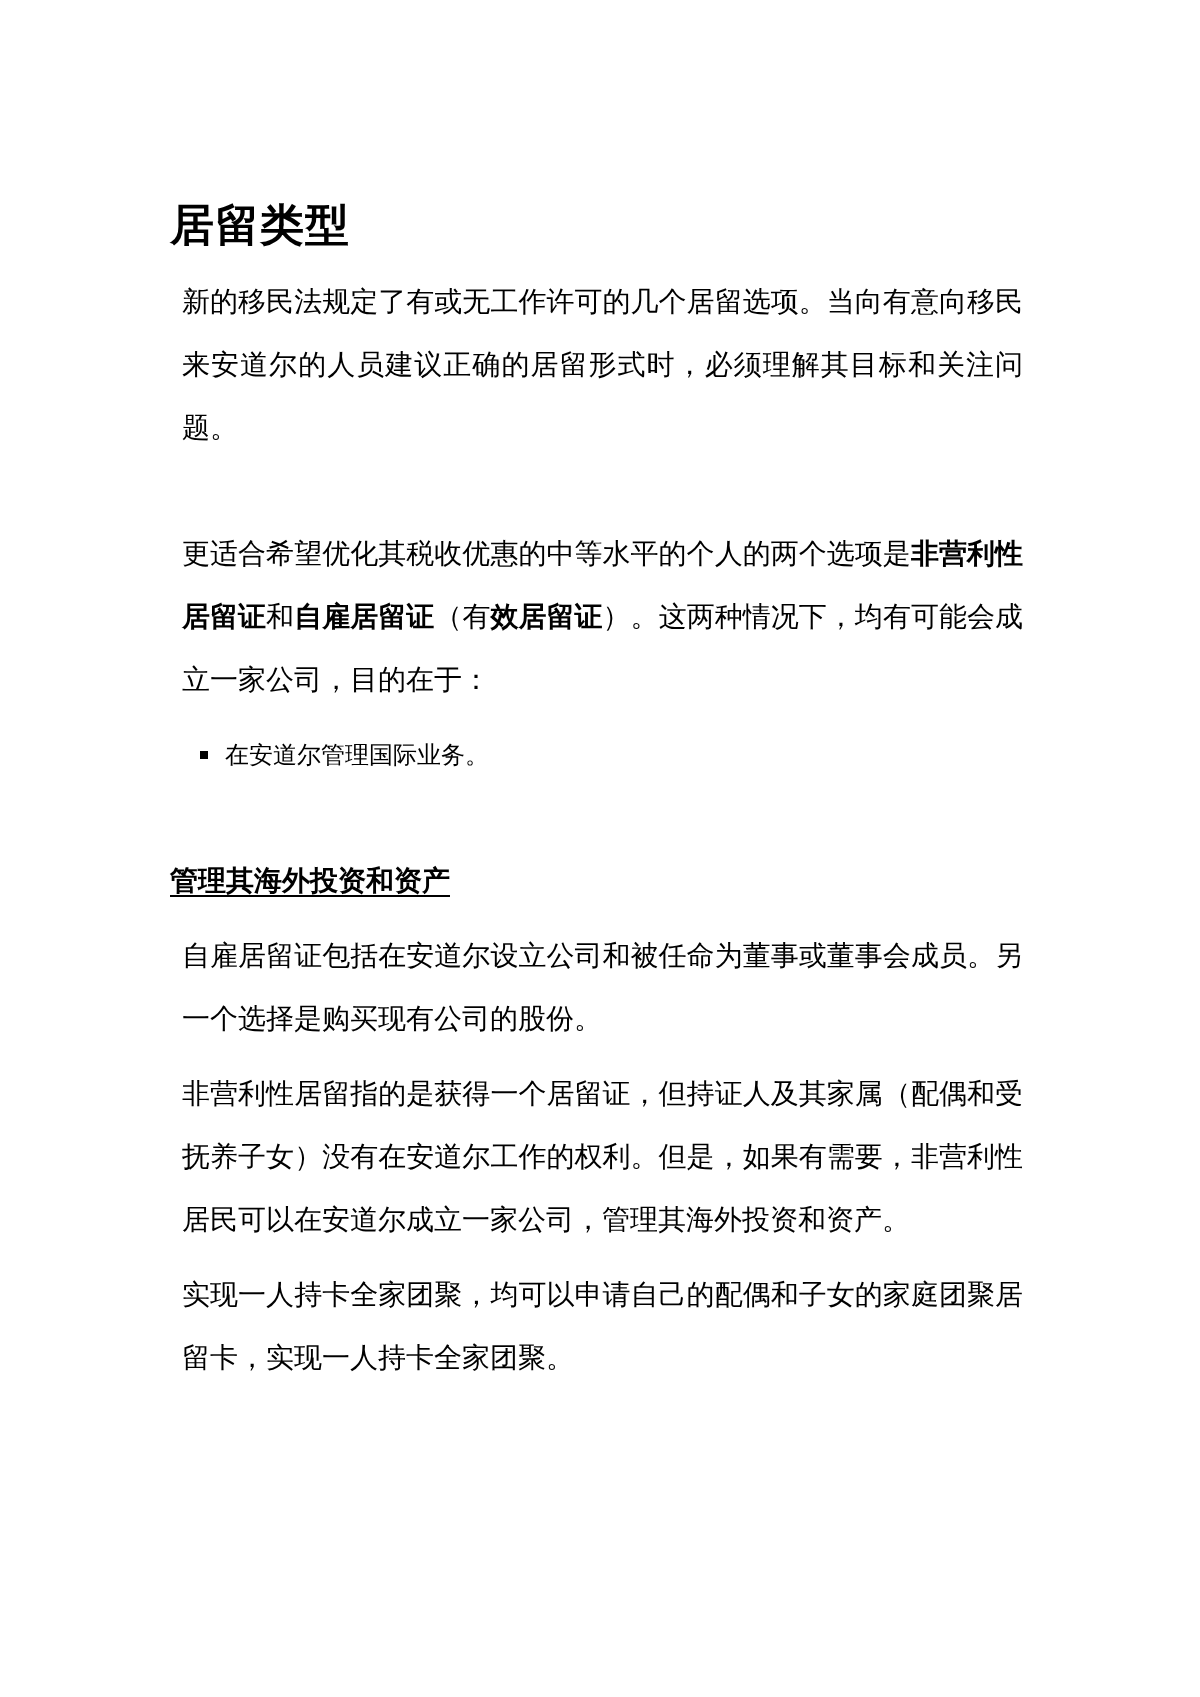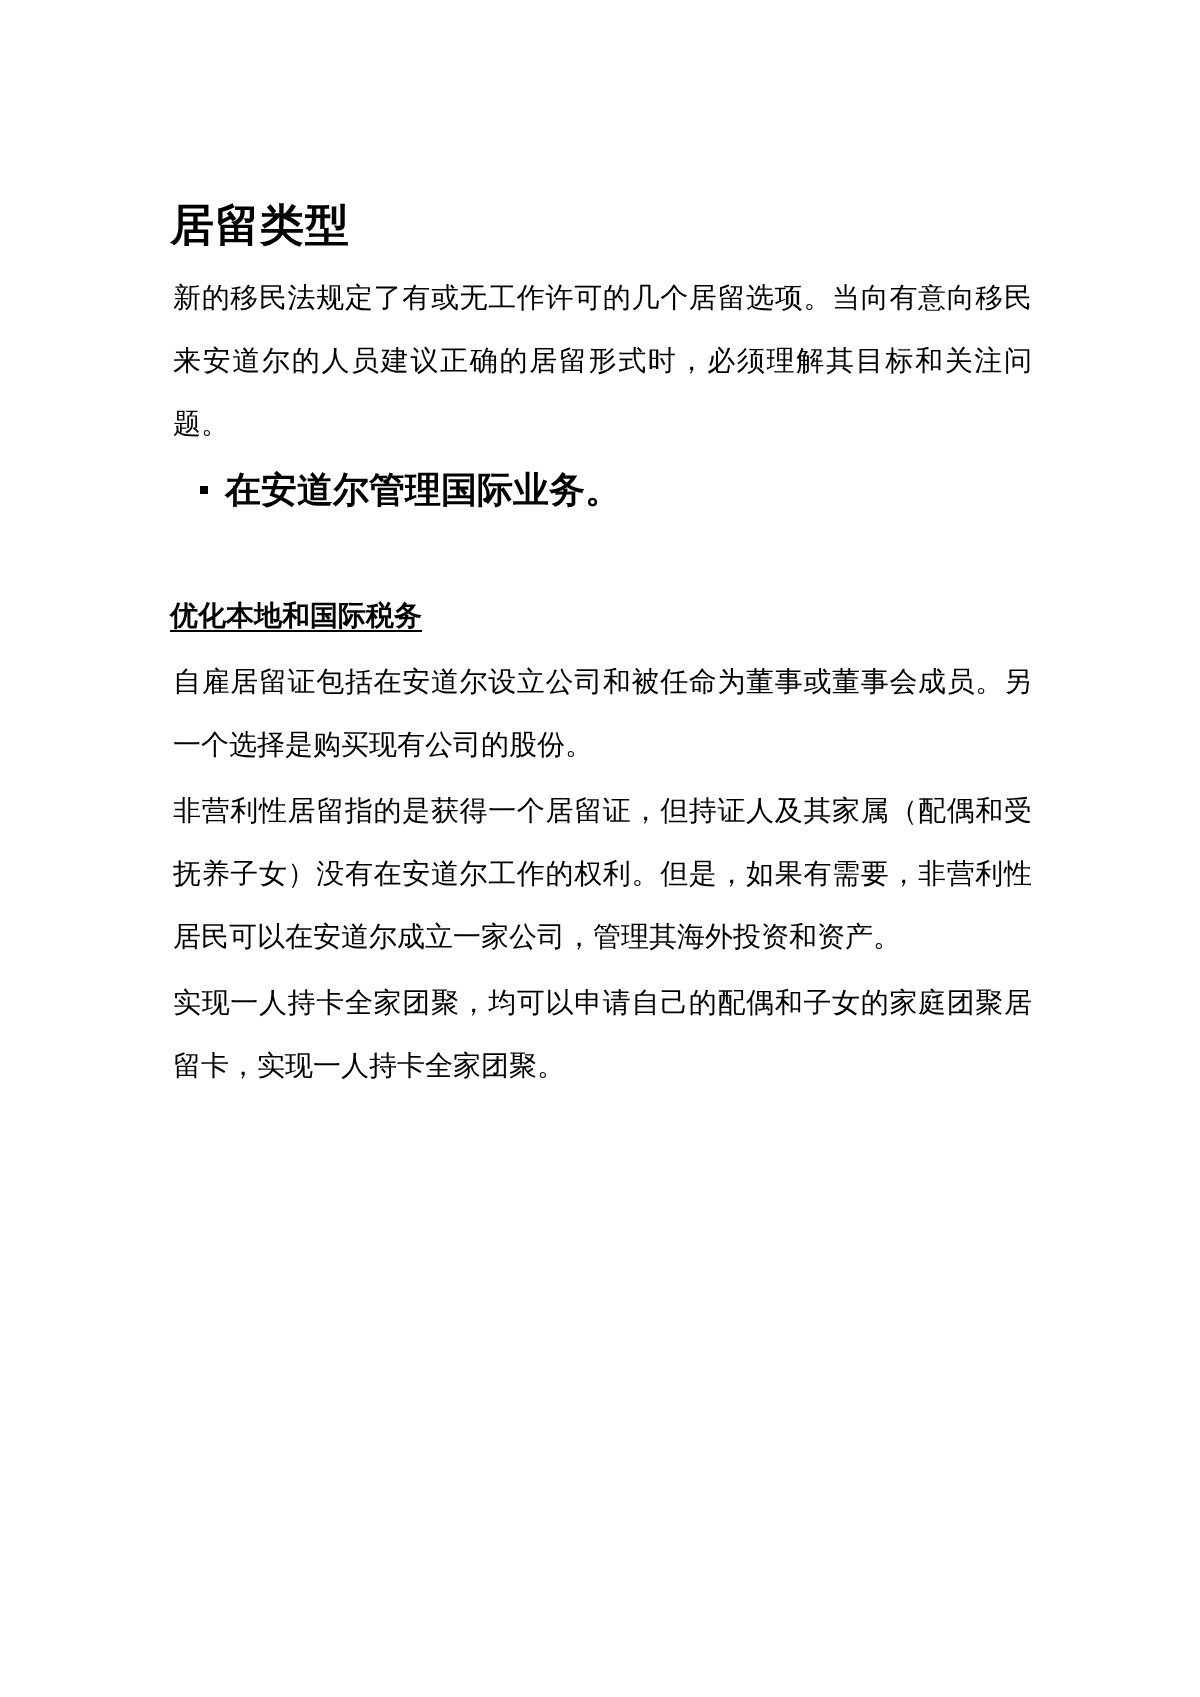--- a/index.html
+++ b/index.html
@@ -22,21 +22,21 @@
     background: #ffffff;
   }
   h1.doc-title {
     margin: 0 0 8px 0;
     font-size: 44px;
     line-height: 66px;
     font-weight: 700;
     letter-spacing: 1px;
   }
   p.body-text {
-    margin: 3px;
+    margin: 12px;
     font-size: 28px;
     line-height: 63px;
     text-align: justify;
   }
   .gap-above {
     margin-top: 63px !important;
   }
   h2.section-heading {
     margin: 63px 0 0 0;
     font-size: 28px;
@@ -48,23 +48,22 @@
   }
   ul.bullet-list {
     list-style: none;
     margin: 0;
     padding: 0;
   }
   ul.bullet-list li {
     position: relative;
     margin: 0;
     padding-left: 55px;
-    font-size: 36px;
+    font-size: 24px;
     line-height: 63px;
-    font-weight: bold;
   }
   .bullet-marker {
     position: absolute;
     left: 30px;
     top: 28px;
     width: 8px;
     height: 8px;
     background: #000000;
     display: inline-block;
   }
@@ -72,29 +71,30 @@
 </style>
 </head>
 <body>
 
 <div class="page">
 
   <h1 class="doc-title">居留类型</h1>
 
   <p class="body-text">新的移民法规定了有或无工作许可的几个居留选项。当向有意向移民来安道尔的人员建议正确的居留形式时，必须理解其目标和关注问题。</p>
 
+  <p class="body-text gap-above"><span>更适合希望优化其税收优惠的中等水平的个人的两个选项是</span><strong>非营利性居留证</strong><span>和</span><strong>自雇居留证</strong><span>（有</span><strong>效居留证</strong><span>）。这两种情况下，均有可能会成立一家公司，目的在于：</span></p>
 
   <ul class="bullet-list">
     <li>
       <span class="bullet-marker"></span>
       <span>在安道尔管理国际业务。</span>
     </li>
   </ul>
 
-  <h2 class="section-heading">优化本地和国际税务</h2>
+  <h2 class="section-heading">管理其海外投资和资产</h2>
 
   <p class="body-text">自雇居留证包括在安道尔设立公司和被任命为董事或董事会成员。另一个选择是购买现有公司的股份。</p>
 
   <p class="body-text">非营利性居留指的是获得一个居留证，但持证人及其家属（配偶和受抚养子女）没有在安道尔工作的权利。但是，如果有需要，非营利性居民可以在安道尔成立一家公司，管理其海外投资和资产。</p>
 
 
   <p class="body-text">实现一人持卡全家团聚，均可以申请自己的配偶和子女的家庭团聚居留卡，实现一人持卡全家团聚。</p>
 
 </div>
 

